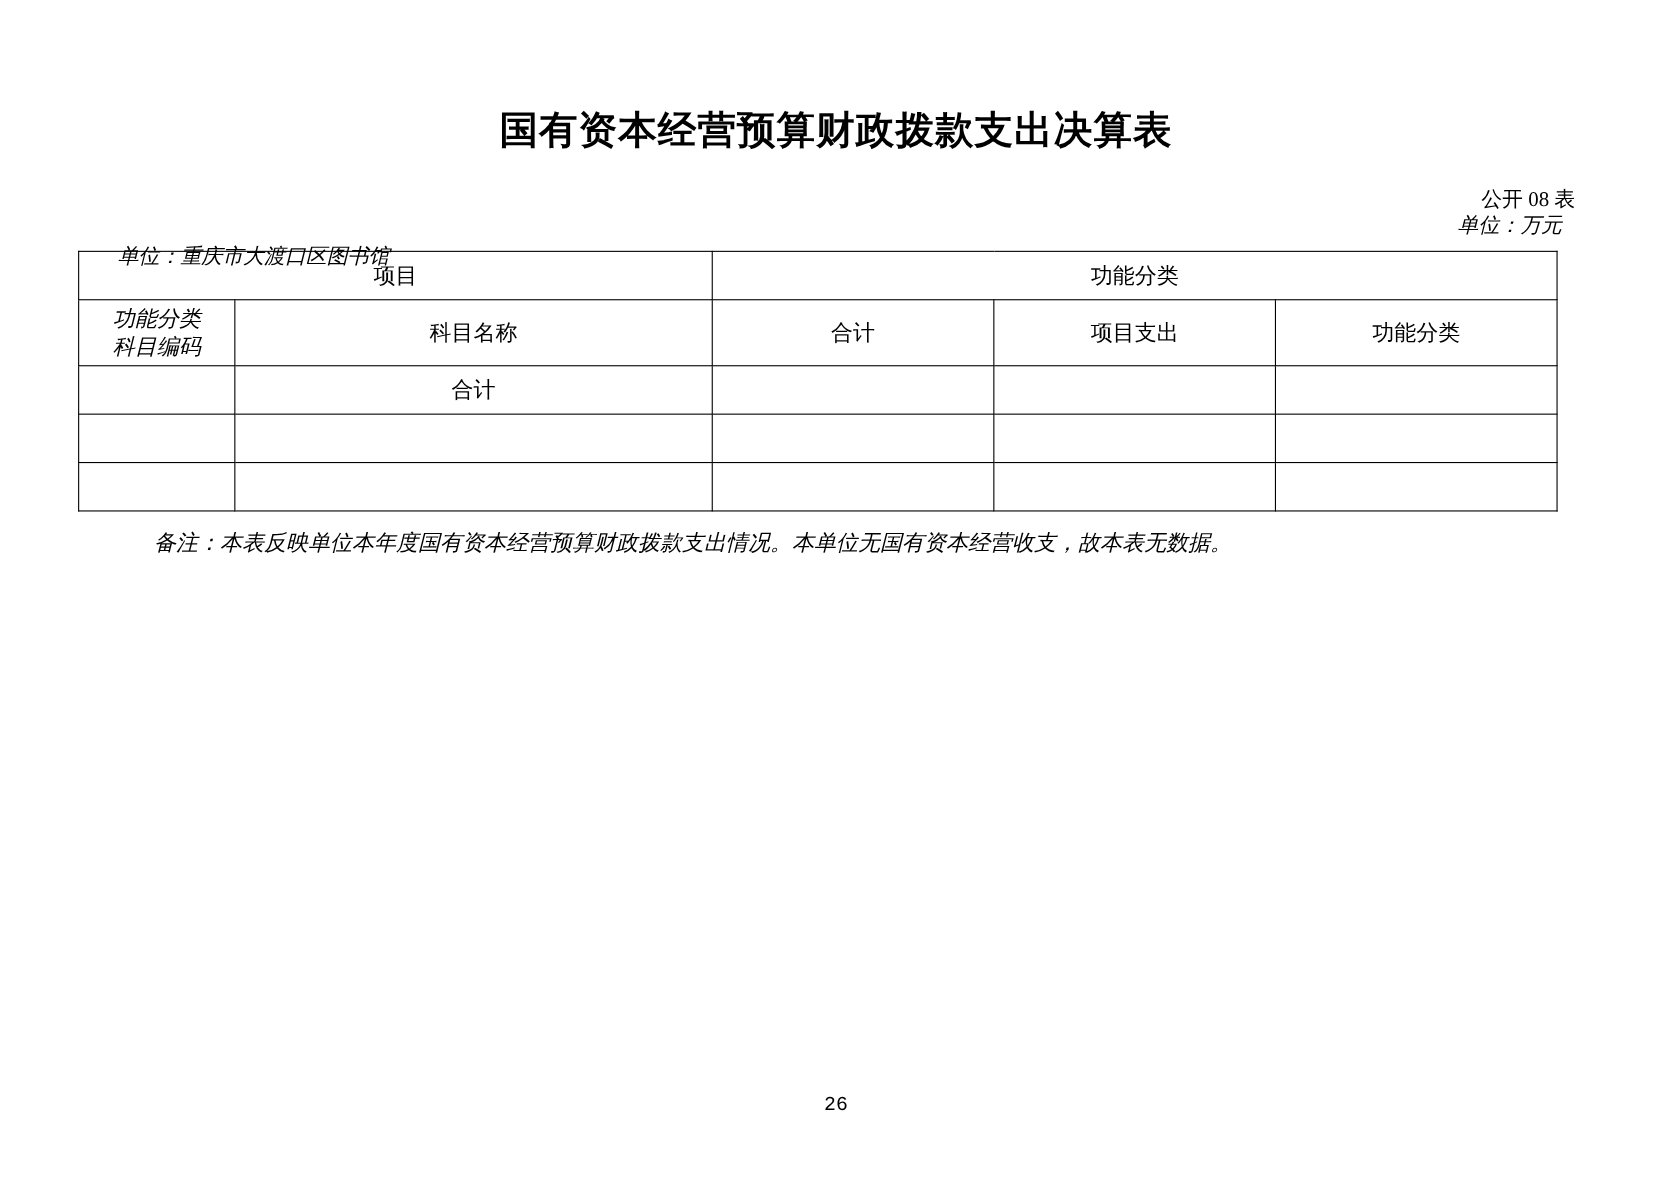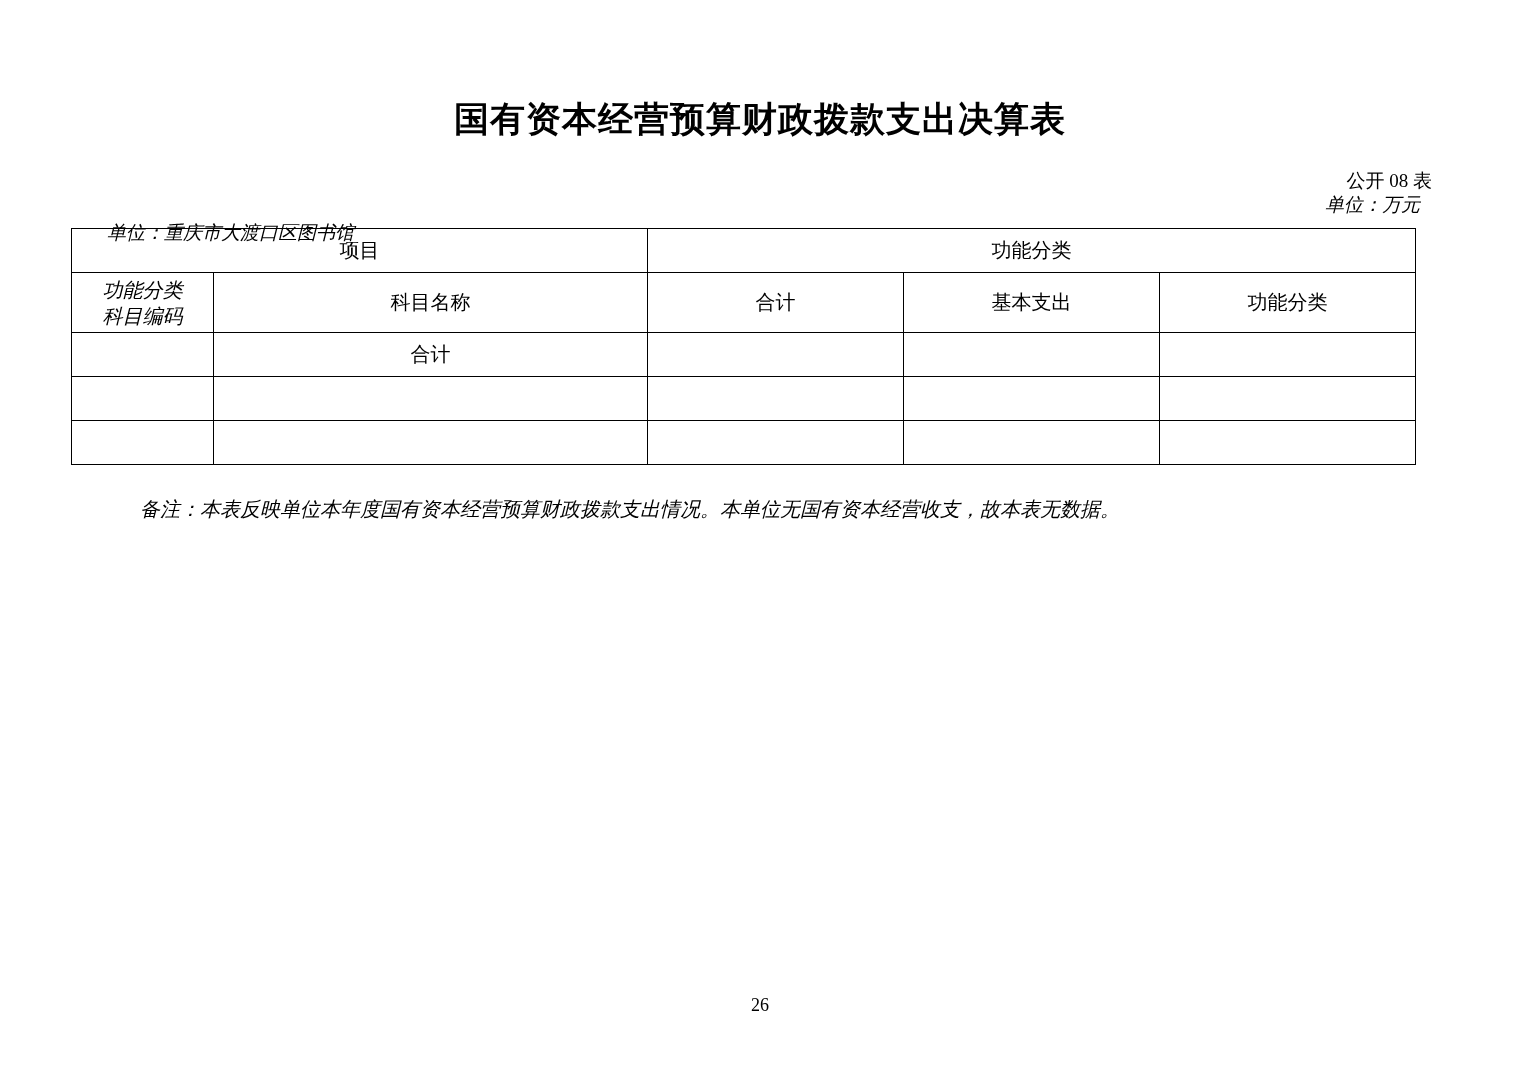--- a/index.html
+++ b/index.html
@@ -79,34 +79,34 @@
   .r3 { height: 44px; }
   .r4 { height: 44px; }
   .r5 { height: 44px; }
   .two-line {
     line-height: 1.3;
     font-style: italic;
   }
   .note {
     position: absolute;
     left: 140px;
-    top: 496px;
+    top: 480px;
     font-size: 20px;
     font-style: italic;
     font-family: "Liberation Serif", serif;
     white-space: nowrap;
   }
   .page-number {
     position: absolute;
     left: 0;
     right: 0;
     top: 995px;
     text-align: center;
     font-size: 18px;
-    font-family: Liberation Serif, serif;
+    font-family: Liberation Mono, monospace;
   }
 </style>
 </head>
 <body>
 
 <div class="page">
 
   <h1 class="doc-title">国有资本经营预算财政拨款支出决算表</h1>
 
   <div class="form-code">公开 08 表</div>
@@ -128,21 +128,21 @@
       </tr>
       <tr class="r2">
         <td>
           <div class="two-line">
             <div>功能分类</div>
             <div>科目编码</div>
           </div>
         </td>
         <td>科目名称</td>
         <td>合计</td>
-        <td>基本支出</td>
+        <td>项目支出</td>
         <td>功能分类</td>
       </tr>
       <tr class="r3">
         <td></td>
         <td>合计</td>
         <td></td>
         <td></td>
         <td></td>
       </tr>
       <tr class="r4">

